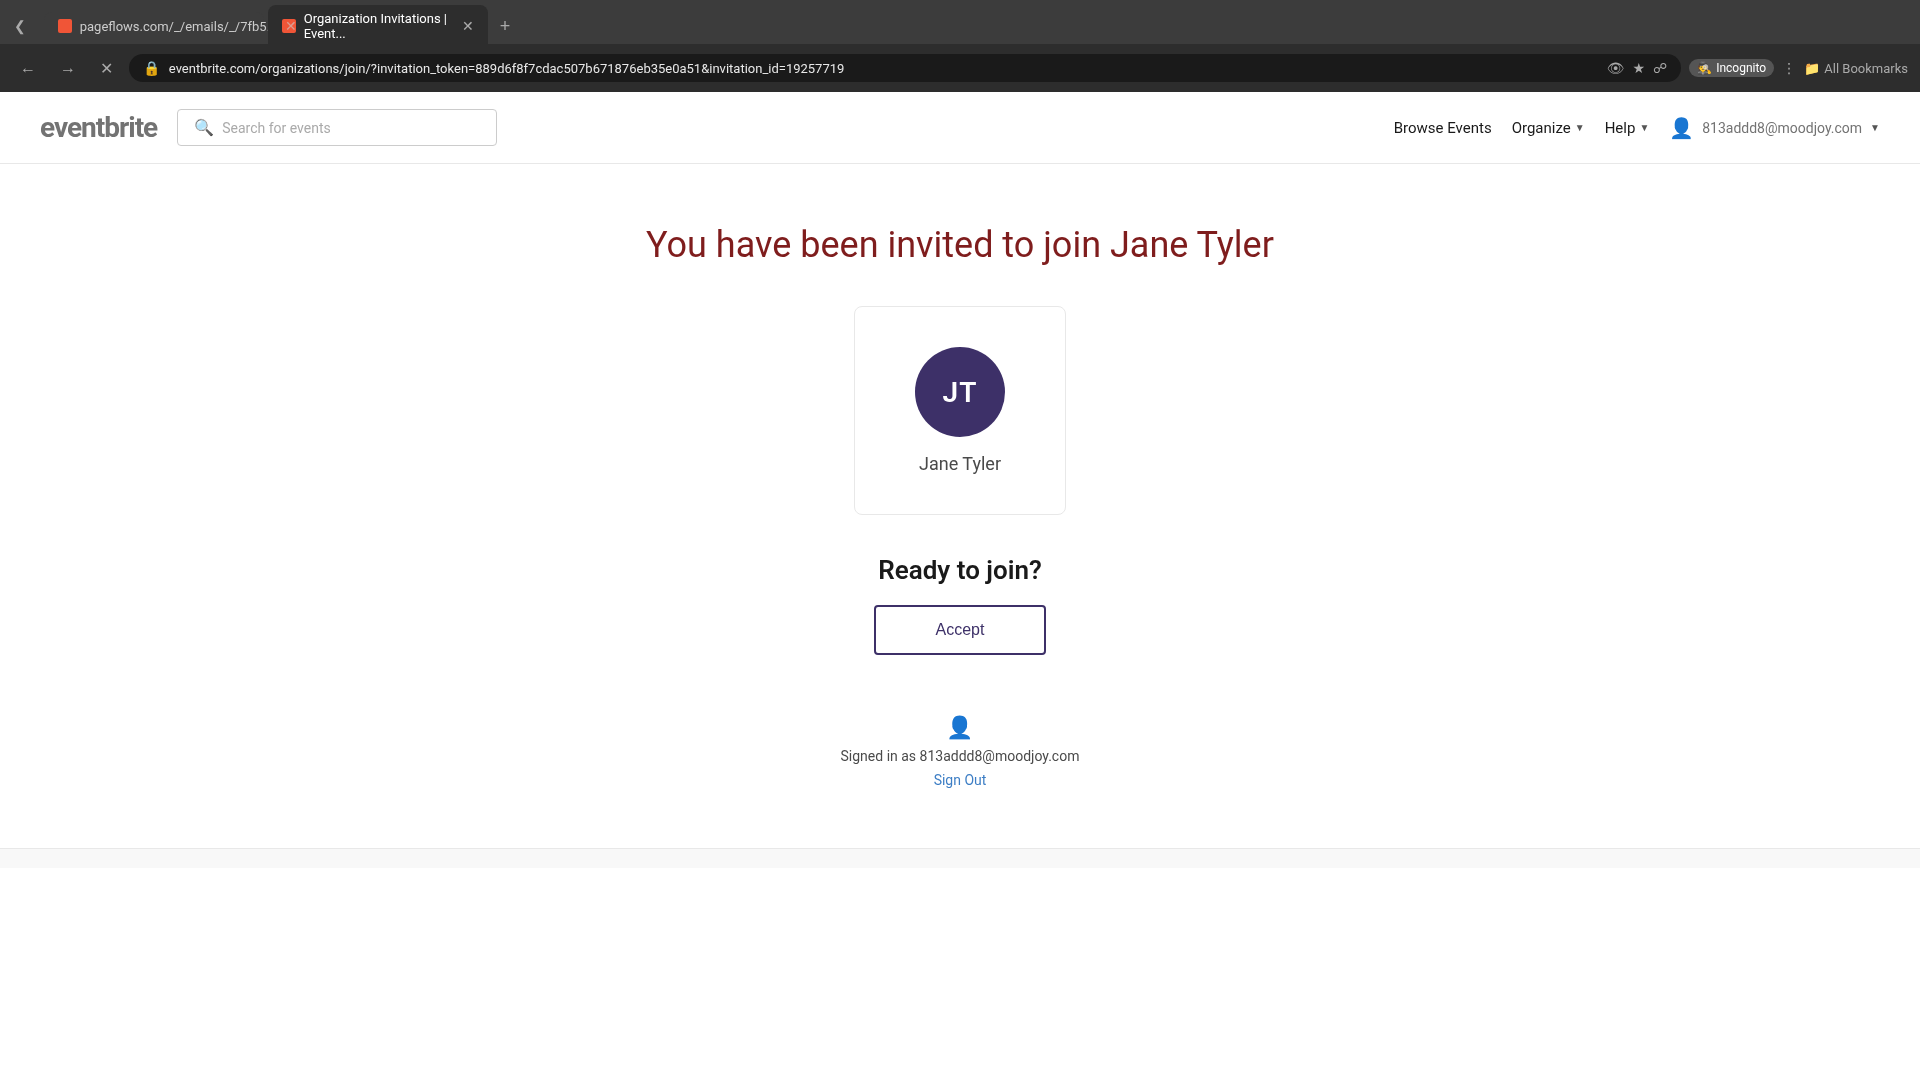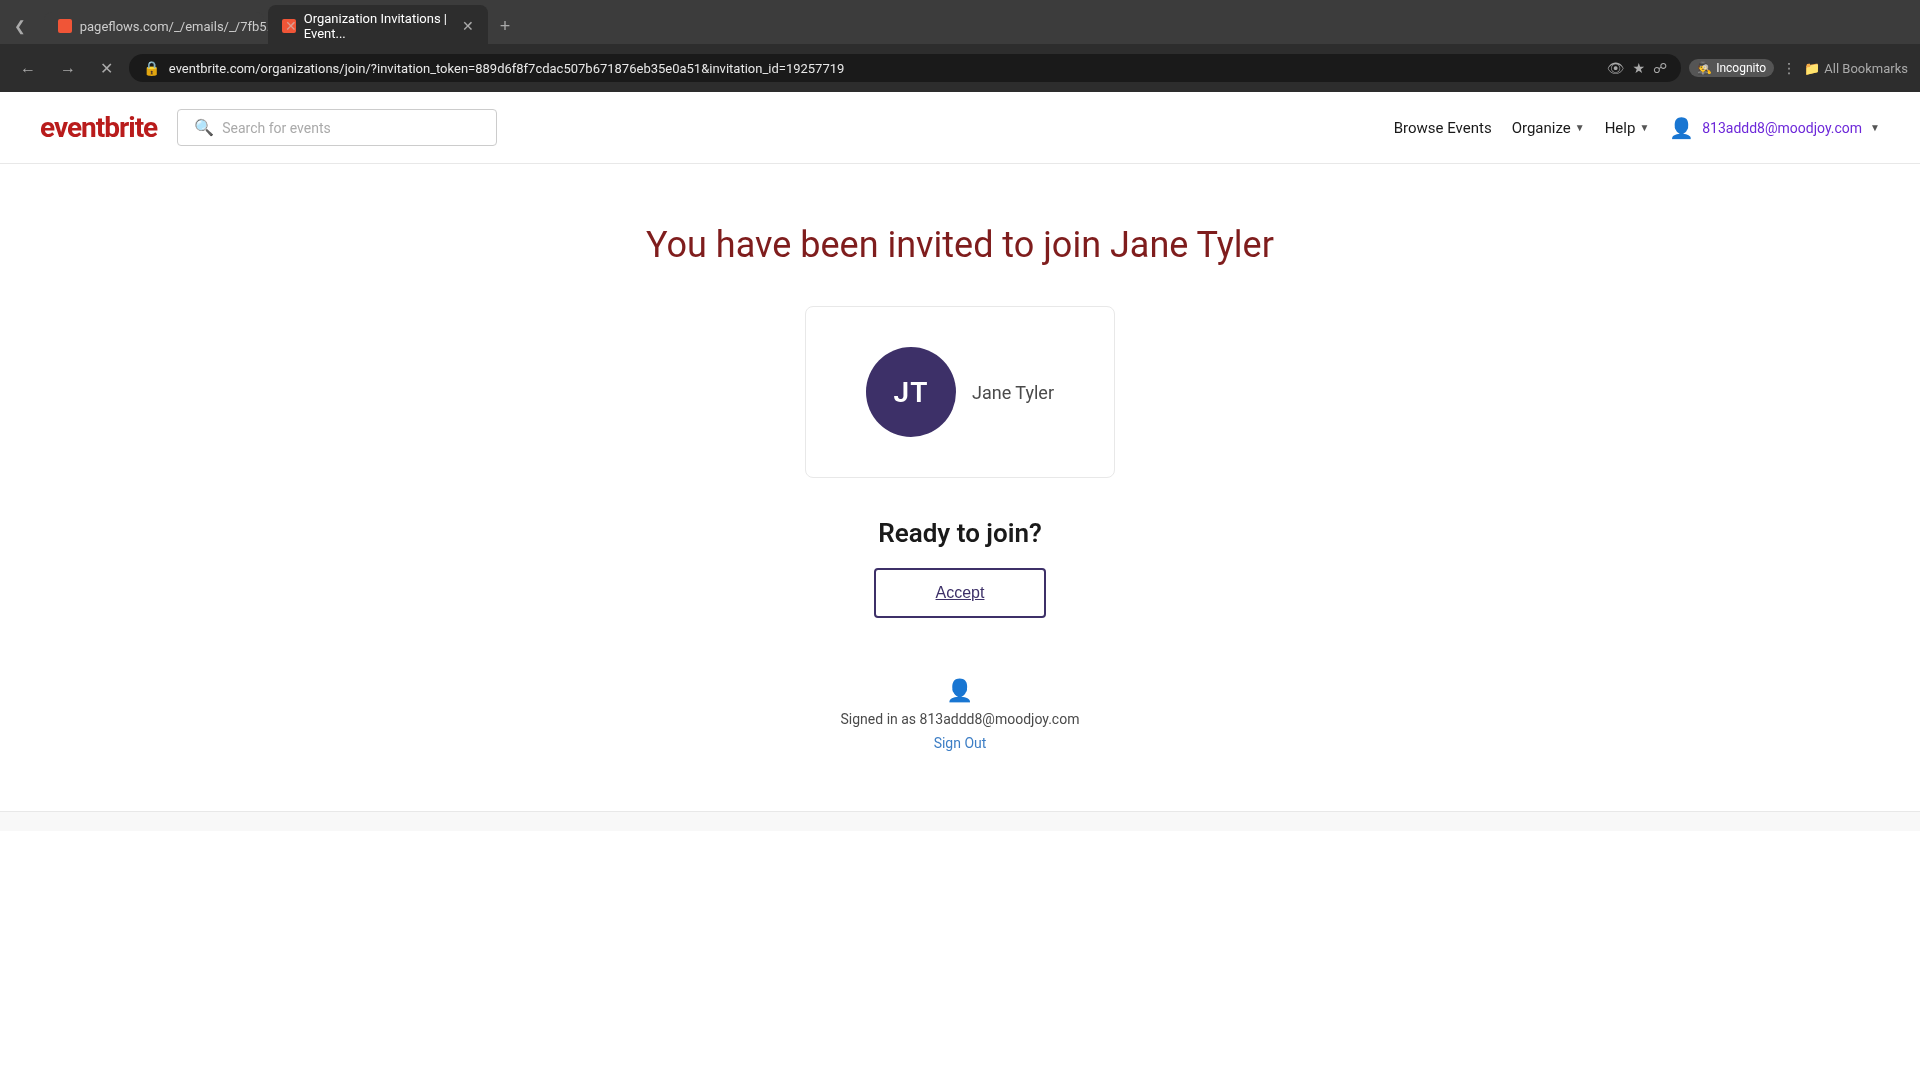--- a/index.html
+++ b/index.html
@@ -22,36 +22,36 @@
     .address-text { color: #e8e8e8; font-size: 13px; flex: 1; }
     .address-icons { display: flex; gap: 8px; align-items: center; }
     .addr-icon { color: #aaa; font-size: 14px; cursor: pointer; }
     .toolbar-right { display: flex; gap: 8px; align-items: center; }
     .bookmarks-btn { color: #aaa; font-size: 13px; cursor: pointer; display: flex; align-items: center; gap: 4px; }
     .incognito-badge { background: #555; color: #fff; font-size: 12px; padding: 2px 8px; border-radius: 10px; display: flex; align-items: center; gap: 4px; }
 
     
     .site-header { display: flex; align-items: center; padding: 0 40px; height: 72px; border-bottom: 1px solid #e8e8e8; background: #fff; }
     .eb-logo { color: #f05537; font-size: 28px; font-weight: 700; letter-spacing: -1px; margin-right: 20px; }
-    .eb-logo span { color: #b91c1c; }
+    .eb-logo span { color: #737373; }
     .search-container { display: flex; align-items: center; gap: 8px; border: 1px solid #ccc; border-radius: 4px; padding: 8px 16px; flex: 0 0 320px; cursor: pointer; }
     .search-icon { color: #555; font-size: 16px; }
     .search-placeholder { color: #aaa; font-size: 14px; }
     .nav-links { display: flex; align-items: center; gap: 20px; margin-left: auto; }
     .nav-link { font-size: 15px; color: #1a1a1a; text-decoration: none; cursor: pointer; display: flex; align-items: center; gap: 4px; }
     .nav-chevron { font-size: 10px; color: #555; }
     .user-section { display: flex; align-items: center; gap: 8px; cursor: pointer; }
     .user-icon { font-size: 20px; color: #555; }
-    .user-email { font-size: 14px; color: #6d28d9; }
+    .user-email { font-size: 14px; color: #737373; }
     .user-chevron { font-size: 10px; color: #555; }
 
     
     .main-content { display: flex; flex-direction: column; align-items: center; padding: 60px 20px; min-height: 600px; }
     .invite-title { font-size: 36px; font-weight: 400; color: #7f1d1d; margin-bottom: 40px; text-align: center; }
-    .org-card { background: #fff; border: 1px solid #e8e8e8; border-radius: 8px; padding: 40px 60px; display: flex; align-items: center; gap: 16px; margin-bottom: 40px; }
+    .org-card { background: #fff; border: 1px solid #e8e8e8; border-radius: 8px; padding: 40px 60px; display: flex; flex-direction: column; align-items: center; gap: 16px; margin-bottom: 40px; }
     .org-avatar { width: 90px; height: 90px; border-radius: 50%; background: #3d3068; display: flex; align-items: center; justify-content: center; color: #fff; font-size: 28px; font-weight: 600; letter-spacing: 1px; }
     .org-name { font-size: 18px; color: #4a4a4a; }
     .ready-text { font-size: 26px; font-weight: 600; color: #1a1a1a; margin-bottom: 20px; }
     .accept-btn { background: #fff; border: 2px solid #3d3068; color: #3d3068; font-size: 16px; font-weight: 500; padding: 14px 60px; border-radius: 4px; cursor: pointer; transition: background 0.2s; }
 
     
     .footer-info { display: flex; flex-direction: column; align-items: center; gap: 8px; margin-top: 60px; }
     .footer-user-icon { font-size: 22px; color: #555; }
     .signed-in-text { font-size: 14px; color: #4a4a4a; }
     .sign-out-link { font-size: 14px; color: #3d7ec5; text-decoration: none; cursor: pointer; }
@@ -147,21 +147,21 @@
 
   <div class="org-card">
     <div class="org-avatar" style="background: rgb(61, 48, 104);">
       <span>JT</span>
     </div>
     <span class="org-name">Jane Tyler</span>
   </div>
 
   <h2 class="ready-text">Ready to join?</h2>
 
-  <button class="accept-btn" style="border-color: rgb(61, 48, 104); color: rgb(61, 48, 104); text-decoration: underline;">
+  <button class="accept-btn" style="border-color: rgb(61, 48, 104); color: rgb(61, 48, 104);">
     <span>Accept</span>
   </button>
 
   <div class="footer-info">
     <span class="footer-user-icon">👤</span>
     <span class="signed-in-text">Signed in as 813addd8@moodjoy.com</span>
     <a class="sign-out-link" style="color: rgb(61, 126, 197);">Sign Out</a>
   </div>
 </main>
 

